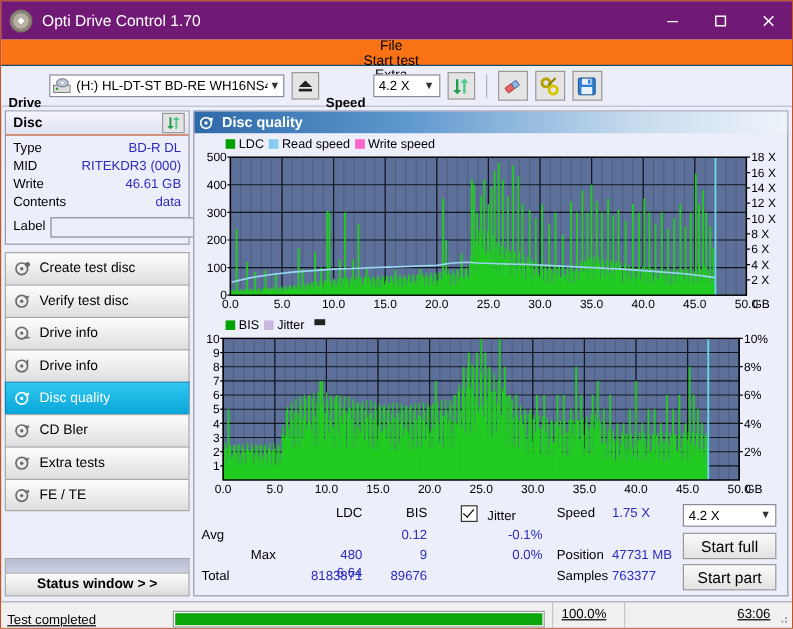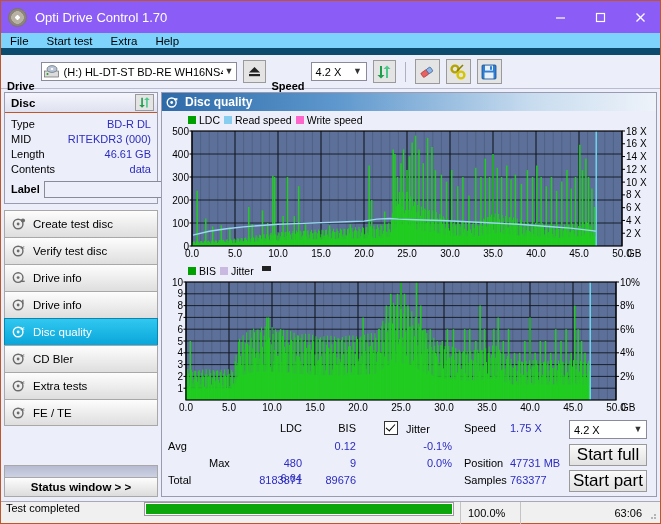--- a/index.html
+++ b/index.html
@@ -7,39 +7,39 @@
     width:661px;height:524px;overflow:hidden;
     font-family:"Liberation Sans",sans-serif;
     font-size:11px;color:#000;background:#eceefa;
   }
   #app{
     position:relative;width:661px;height:524px;box-sizing:border-box;
     border:1px solid #c1552a;background:#eceefa;
   }
   
   .titlebar{
-    height:32px;background:#8b5cf6;display:flex;align-items:center;
+    height:32px;background:#701a75;display:flex;align-items:center;
     padding:0 0 0 7px;box-sizing:border-box;
   }
   .app-icon{
     width:17px;height:17px;border-radius:50%;
     background:radial-gradient(circle at 50% 50%,#fff 0 18%,#b9b2a4 19% 52%,#8d867a 53% 76%,#cfc9bd 77% 100%);
     border:1px solid #7e756a;flex:0 0 auto;
   }
   .title-text{color:#fff;font-size:13px;margin-left:8px;flex:1 1 auto;}
   .winbtns{display:flex;height:32px;}
   .winbtn{
     width:40px;height:32px;display:flex;align-items:center;justify-content:center;
     color:#fff;font-size:13px;
   }
   .winbtn svg{display:block;}
   
   .menubar{
-    height:22px;background:#7dd3fc;display:flex;align-items:center;
-    padding-left:9px;border-bottom:7px solid #0c4a6e;box-sizing:border-box;
+    height:22px;background:#f97316;display:flex;align-items:center;
+    padding-left:9px;border-bottom:1px solid #0c4a6e;box-sizing:border-box;flex-direction:column;
   }
   .menuitem{font-size:11.5px;padding:0 10px 0 0;margin-right:8px;color:#000;}
   
   .drivebar{
     height:34px;background:#eceefa;display:flex;align-items:center;
     padding:0 6px;box-sizing:border-box;gap:6px;
     border-bottom:1px solid #b9bcd0;
   }
   .lbl-bold{font-weight:bold;font-size:11px;margin-top:28px;}
   .combo{
@@ -74,21 +74,21 @@
     height:20px;background:linear-gradient(#f4f5fc,#dfe1f0);
     border-bottom:1px solid #c1552a;display:flex;align-items:center;
     padding:0 3px;box-sizing:border-box;
   }
   .panel-head .ph-title{font-weight:bold;font-size:11.5px;flex:1 1 auto;padding-left:3px;}
   .disc-rows{padding:4px 6px 5px 6px;}
   .drow{display:flex;justify-content:space-between;line-height:15px;font-size:11px;}
   .drow .k{color:#000;}
   .drow .v{color:#2c2cc0;}
   .label-row{display:flex;align-items:center;margin-top:3px;gap:4px;}
-  .label-row .k{width:34px;font-size:11px;font-weight:bold;}
+  .label-row .k{width:34px;font-size:11px;}
   .label-input{
     flex:1 1 auto;height:17px;background:#eceefa;border:1px solid #8a8a9a;
     box-sizing:border-box;
   }
   .navlist{margin-top:6px;}
   .navbtn{
     height:27px;display:flex;align-items:center;gap:7px;padding-left:7px;
     box-sizing:border-box;font-size:11.5px;
     background:linear-gradient(#fdfdfd,#dedede);
     border:1px solid #a8a8a8;border-bottom:none;
@@ -128,28 +128,28 @@
   .chk{
     width:12px;height:12px;border:1px solid #333;background:#fff;display:inline-block;
     position:relative;vertical-align:-2px;
   }
   .chk:after{
     content:"";position:absolute;left:3px;top:0px;width:4px;height:8px;
     border:solid #000;border-width:0 1.6px 1.6px 0;transform:rotate(42deg);
   }
   .btn{
     border:1px solid #9a9a9a;background:linear-gradient(#fafafa,#e2e2e2);
-    font-size:17px;display:flex;align-items:center;justify-content:center;
+    font-size:13px;display:flex;align-items:center;justify-content:center;
     box-sizing:border-box;font-family:"Liberation Sans",sans-serif;
   }
   
   .statusbar{
     position:absolute;left:0;right:0;bottom:0;height:22px;
-    background:#f0f0f0;border-top:1px solid #a8a8b8;display:flex;align-items:flex-start;
-    box-sizing:border-box;font-size:11px;
+    background:#f0f0f0;border-top:1px solid #a8a8b8;display:flex;align-items:flex-end;
+    box-sizing:border-box;font-size:11px;text-decoration:underline;
   }
   .sb-text{width:143px;padding-left:5px;box-sizing:border-box;}
   .sb-progwrap{
     width:310px;height:14px;border:1px solid #9a9a9a;background:#fff;
     box-sizing:border-box;padding:1px;
   }
   .sb-prog{height:100%;background:#0aa60a;}
   .sb-pct{width:60px;text-align:left;padding-left:7px;box-sizing:border-box;
     border-left:1px solid #c4c4c4;margin-left:6px;height:22px;line-height:22px;}
   .sb-time{flex:1 1 auto;text-align:right;padding-right:18px;
@@ -265,21 +265,21 @@
         <div class="disc-rows">
           <div class="drow">
             <span class="k">Type</span>
             <span class="v">BD-R DL</span>
           </div>
           <div class="drow">
             <span class="k">MID</span>
             <span class="v">RITEKDR3 (000)</span>
           </div>
           <div class="drow">
-            <span class="k">Length</span>
+            <span class="k">Write</span>
             <span class="v">46.61 GB</span>
           </div>
           <div class="drow">
             <span class="k">Contents</span>
             <span class="v">data</span>
           </div>
           <div class="label-row">
             <span class="k">Label</span>
             <input class="label-input" type="text" placeholder="" style="">
             <div class="tbtn" style="width:19px;height:18px;">

